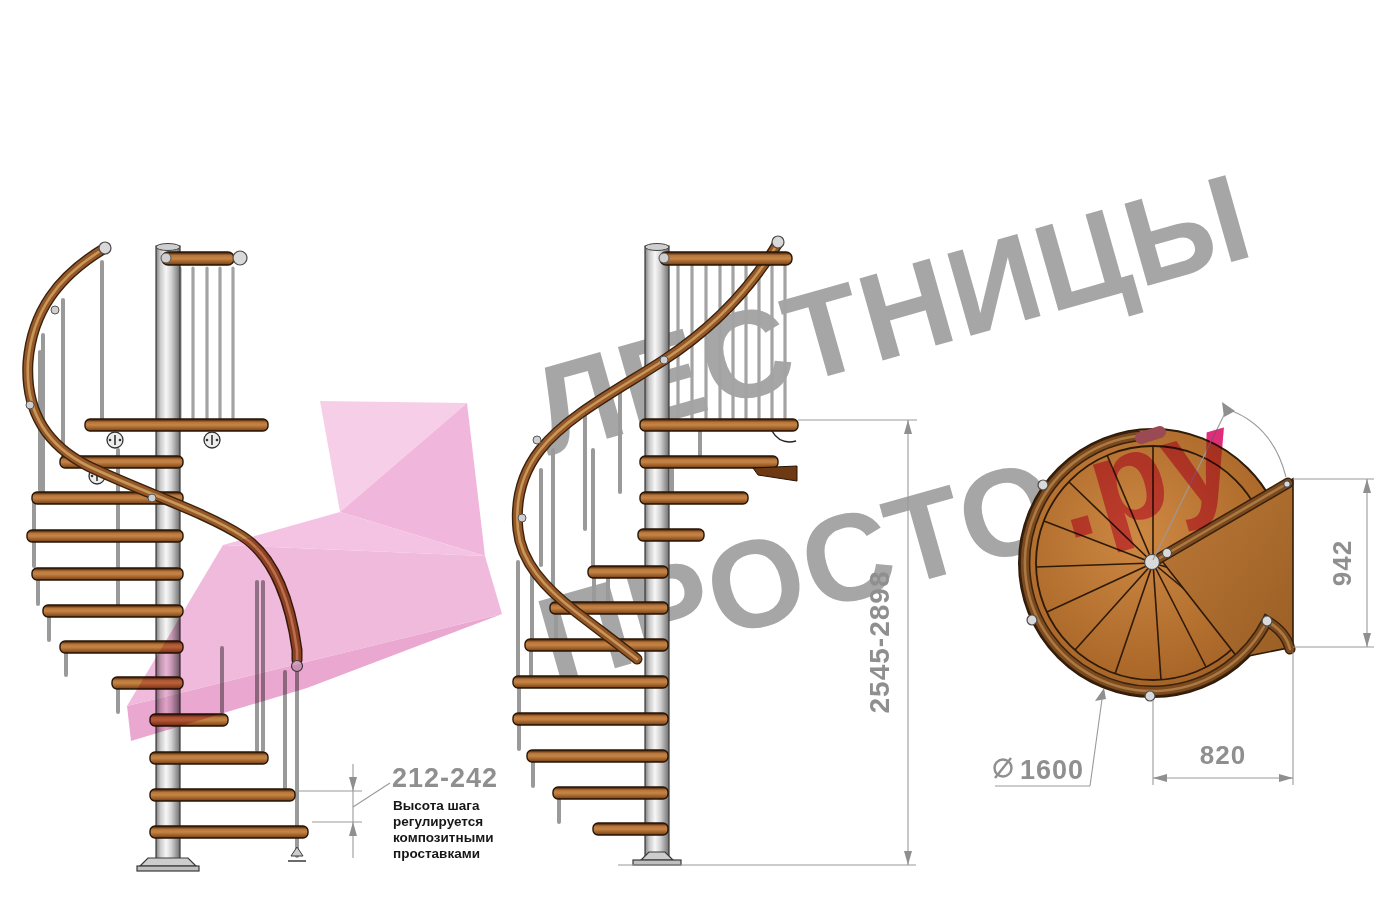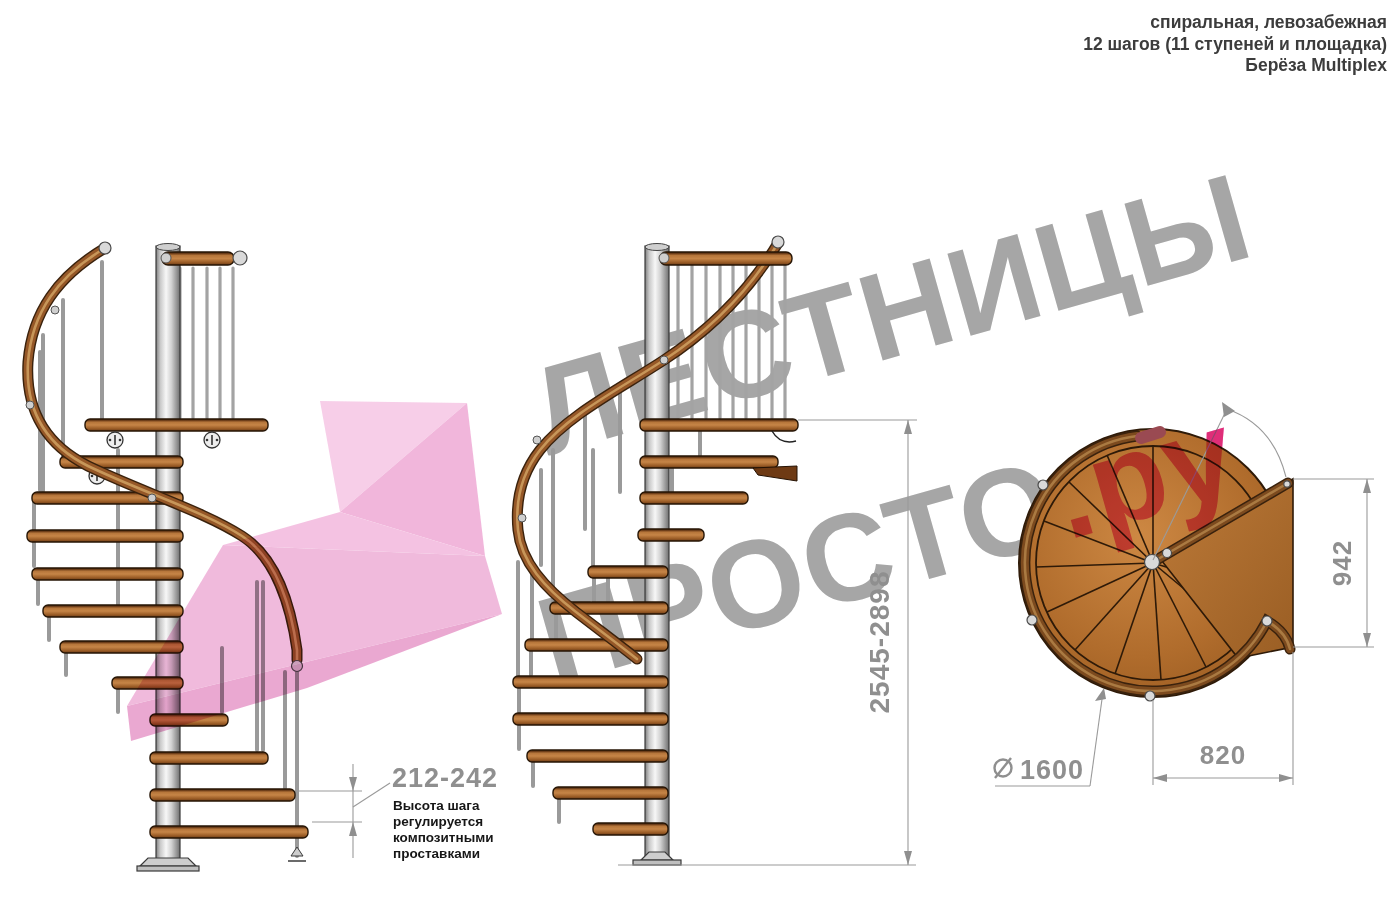--- a/index.html
+++ b/index.html
@@ -338,19 +338,14 @@
     <polygon points="467,403 485,556 340,512" fill="#f0aed7"></polygon>
     <polygon points="223,545 340,512 485,556" fill="#f3bcdf"></polygon>
     <polygon points="223,545 485,556 502,614 127,706" fill="#efb3d9"></polygon>
     <polygon points="127,706 502,614 307,688 131,741" fill="#e89fcc"></polygon>
   </svg>
 
   <div class="wm" id="wm2front">
     <span class="ghost">ПРОСТО</span><span class="pink">.ру</span>
   </div>
 
-  <div id="header">
-    <div>спиральная, левозабежная</div>
-    <div>12 шагов (11 ступеней и площадка)</div>
-    <div>Берёза Multiplex</div>
-  </div>
 
 </div>
 
 </body></html>

